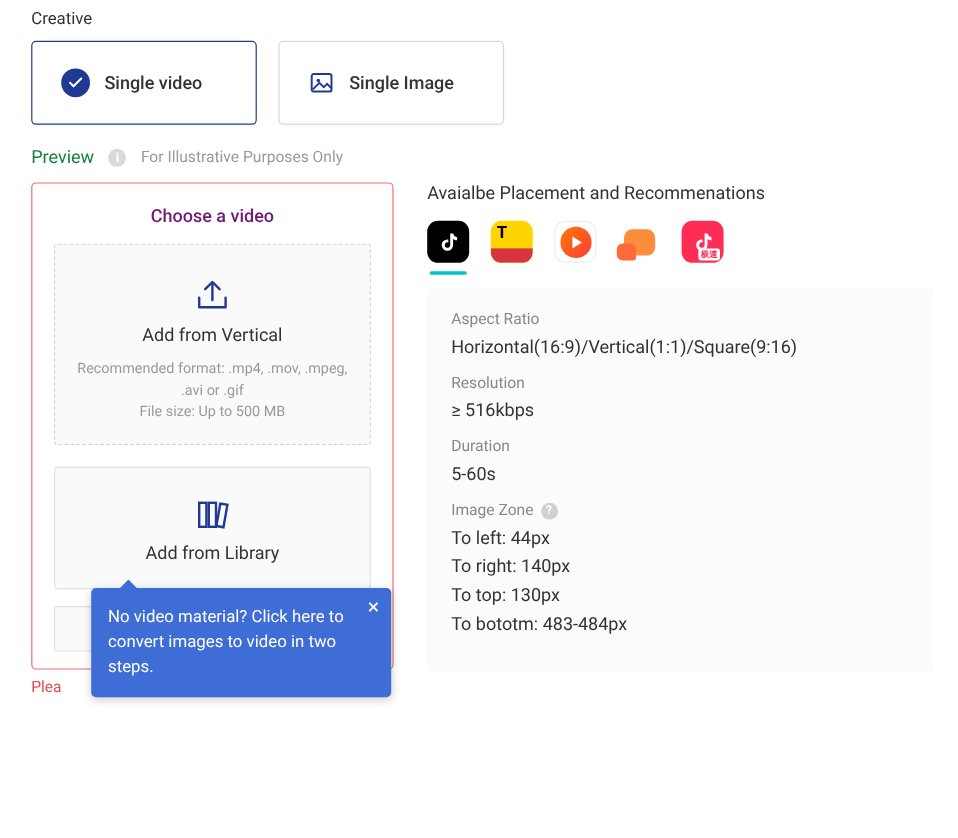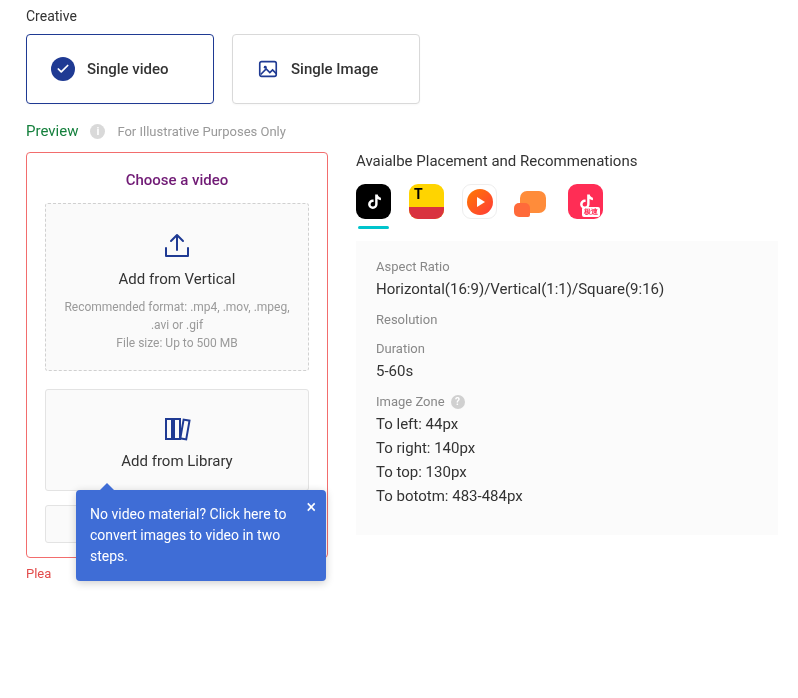--- a/index.html
+++ b/index.html
@@ -228,20 +228,21 @@
         <span class="badge">极速</span>
       </div>
     </div>
 
     <div class="spec-box">
       <div class="spec-label">Aspect Ratio</div>
       <div class="spec-val">Horizontal(16:9)/Vertical(1:1)/Square(9:16)</div>
 
       <div class="spec-label">Resolution</div>
 
+      <div class="spec-val">≥ 516kbps</div>
 
       <div class="spec-label">Duration</div>
       <div class="spec-val">5-60s</div>
 
       <div class="spec-label">
         <span>Image Zone</span>
         <span class="help-dot">?</span>
       </div>
       <div class="spec-sub">To left: 44px</div>
       <div class="spec-sub">To right: 140px</div>

